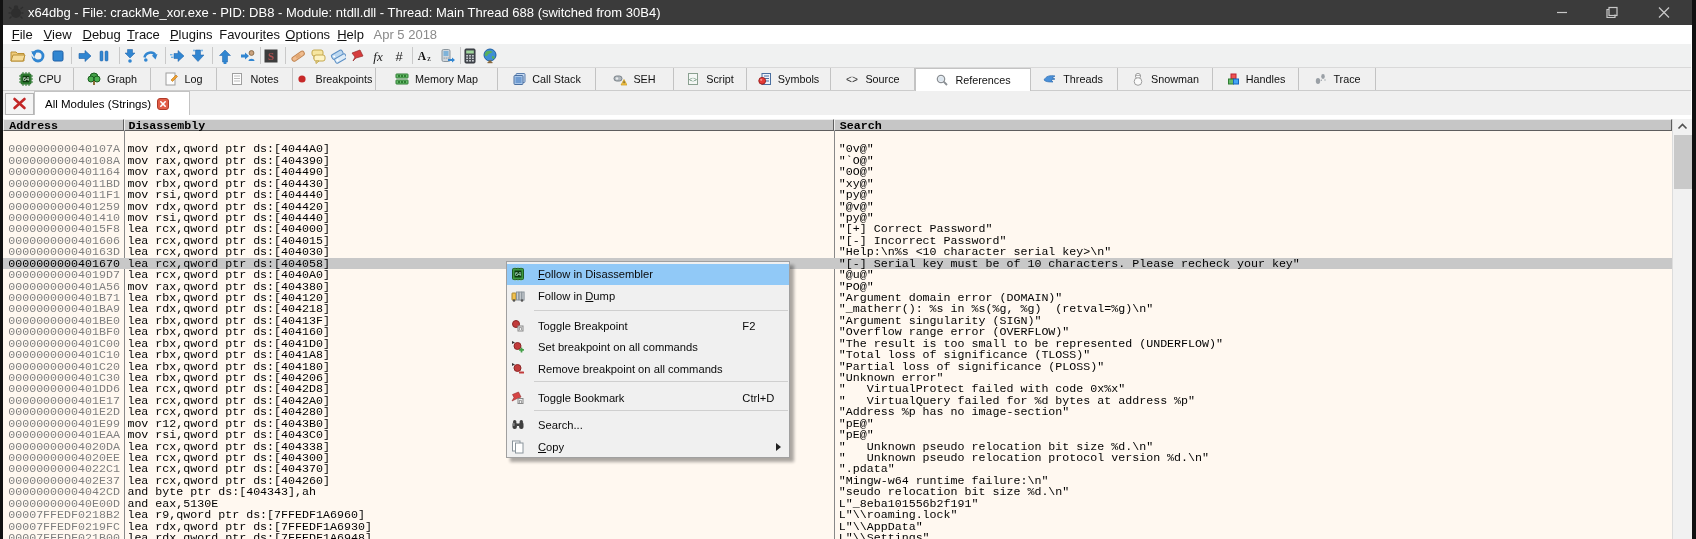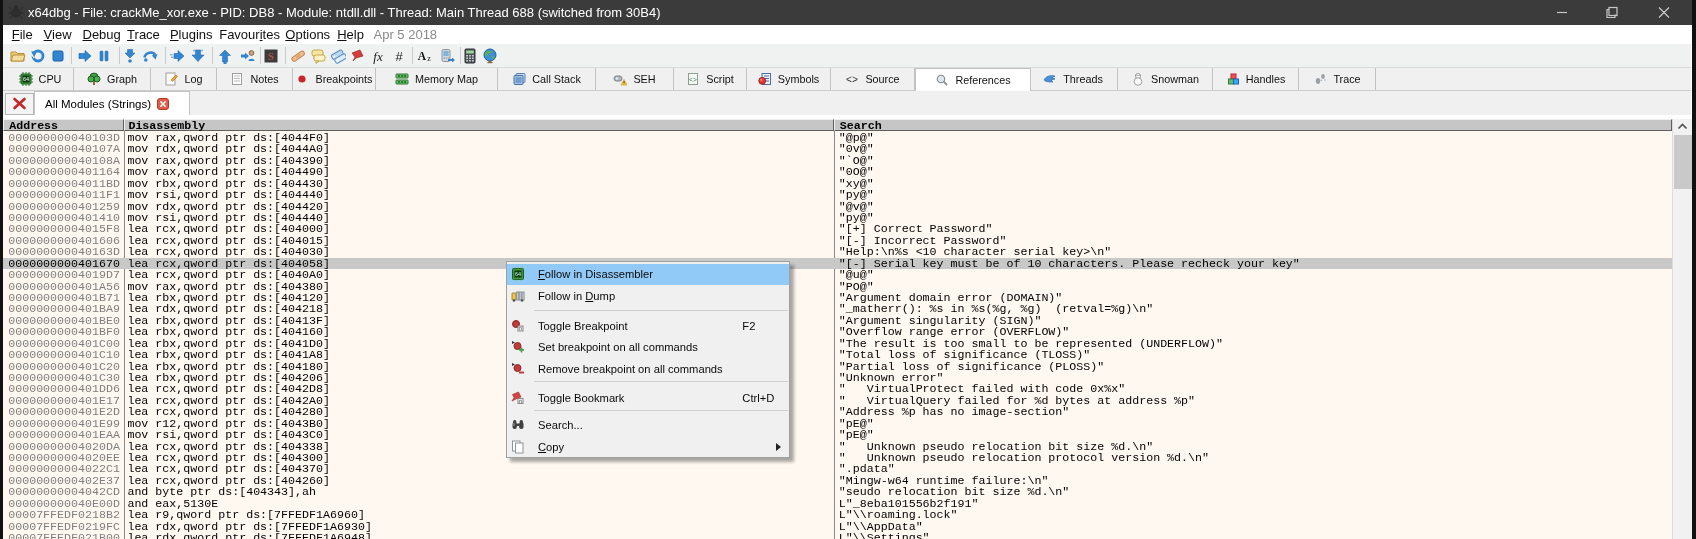--- a/index.html
+++ b/index.html
@@ -401,21 +401,20 @@
   </div>
   <div id="gap"></div>
   <div id="table">
     <div id="thead">
       <div class="hcell" style="left:0;width:120.5px"><span style="position:absolute;left:5.2px;top:0px">Address</span></div>
       <div class="hcell" style="left:120.5px;width:710.7px"><span style="position:absolute;left:3.9px;top:0px">Disassembly</span></div>
       <div class="hcell" style="left:831.2px;width:837.8px"><span style="position:absolute;left:4.6px;top:0px">Search</span></div>
     </div>
     <div class="vline" style="left:120.5px"></div>
     <div class="vline" style="left:831.2px"></div>
-<div class="row" style="top:13.50px"><span class="a">000000000040103D</span><span class="d">mov rax,qword ptr ds:[4044F0]</span><span class="s">"@p@"</span></div>
 <div class="row" style="top:24.93px"><span class="a">000000000040107A</span><span class="d">mov rdx,qword ptr ds:[4044A0]</span><span class="s">"0v@"</span></div>
 <div class="row" style="top:36.36px"><span class="a">000000000040108A</span><span class="d">mov rax,qword ptr ds:[404390]</span><span class="s">"`O@"</span></div>
 <div class="row" style="top:47.79px"><span class="a">0000000000401164</span><span class="d">mov rax,qword ptr ds:[404490]</span><span class="s">"0O@"</span></div>
 <div class="row" style="top:59.22px"><span class="a">00000000004011BD</span><span class="d">mov rbx,qword ptr ds:[404430]</span><span class="s">"xy@"</span></div>
 <div class="row" style="top:70.65px"><span class="a">00000000004011F1</span><span class="d">mov rsi,qword ptr ds:[404440]</span><span class="s">"py@"</span></div>
 <div class="row" style="top:82.08px"><span class="a">0000000000401259</span><span class="d">mov rdx,qword ptr ds:[404420]</span><span class="s">"@v@"</span></div>
 <div class="row" style="top:93.51px"><span class="a">0000000000401410</span><span class="d">mov rsi,qword ptr ds:[404440]</span><span class="s">"py@"</span></div>
 <div class="row" style="top:104.94px"><span class="a">00000000004015F8</span><span class="d">lea rcx,qword ptr ds:[404000]</span><span class="s">"[+] Correct Password"</span></div>
 <div class="row" style="top:116.37px"><span class="a">0000000000401606</span><span class="d">lea rcx,qword ptr ds:[404015]</span><span class="s">"[-] Incorrect Password"</span></div>
 <div class="row" style="top:127.80px"><span class="a">000000000040163D</span><span class="d">lea rcx,qword ptr ds:[404030]</span><span class="s">"Help:\n%s &lt;10 character serial key&gt;\n"</span></div>

